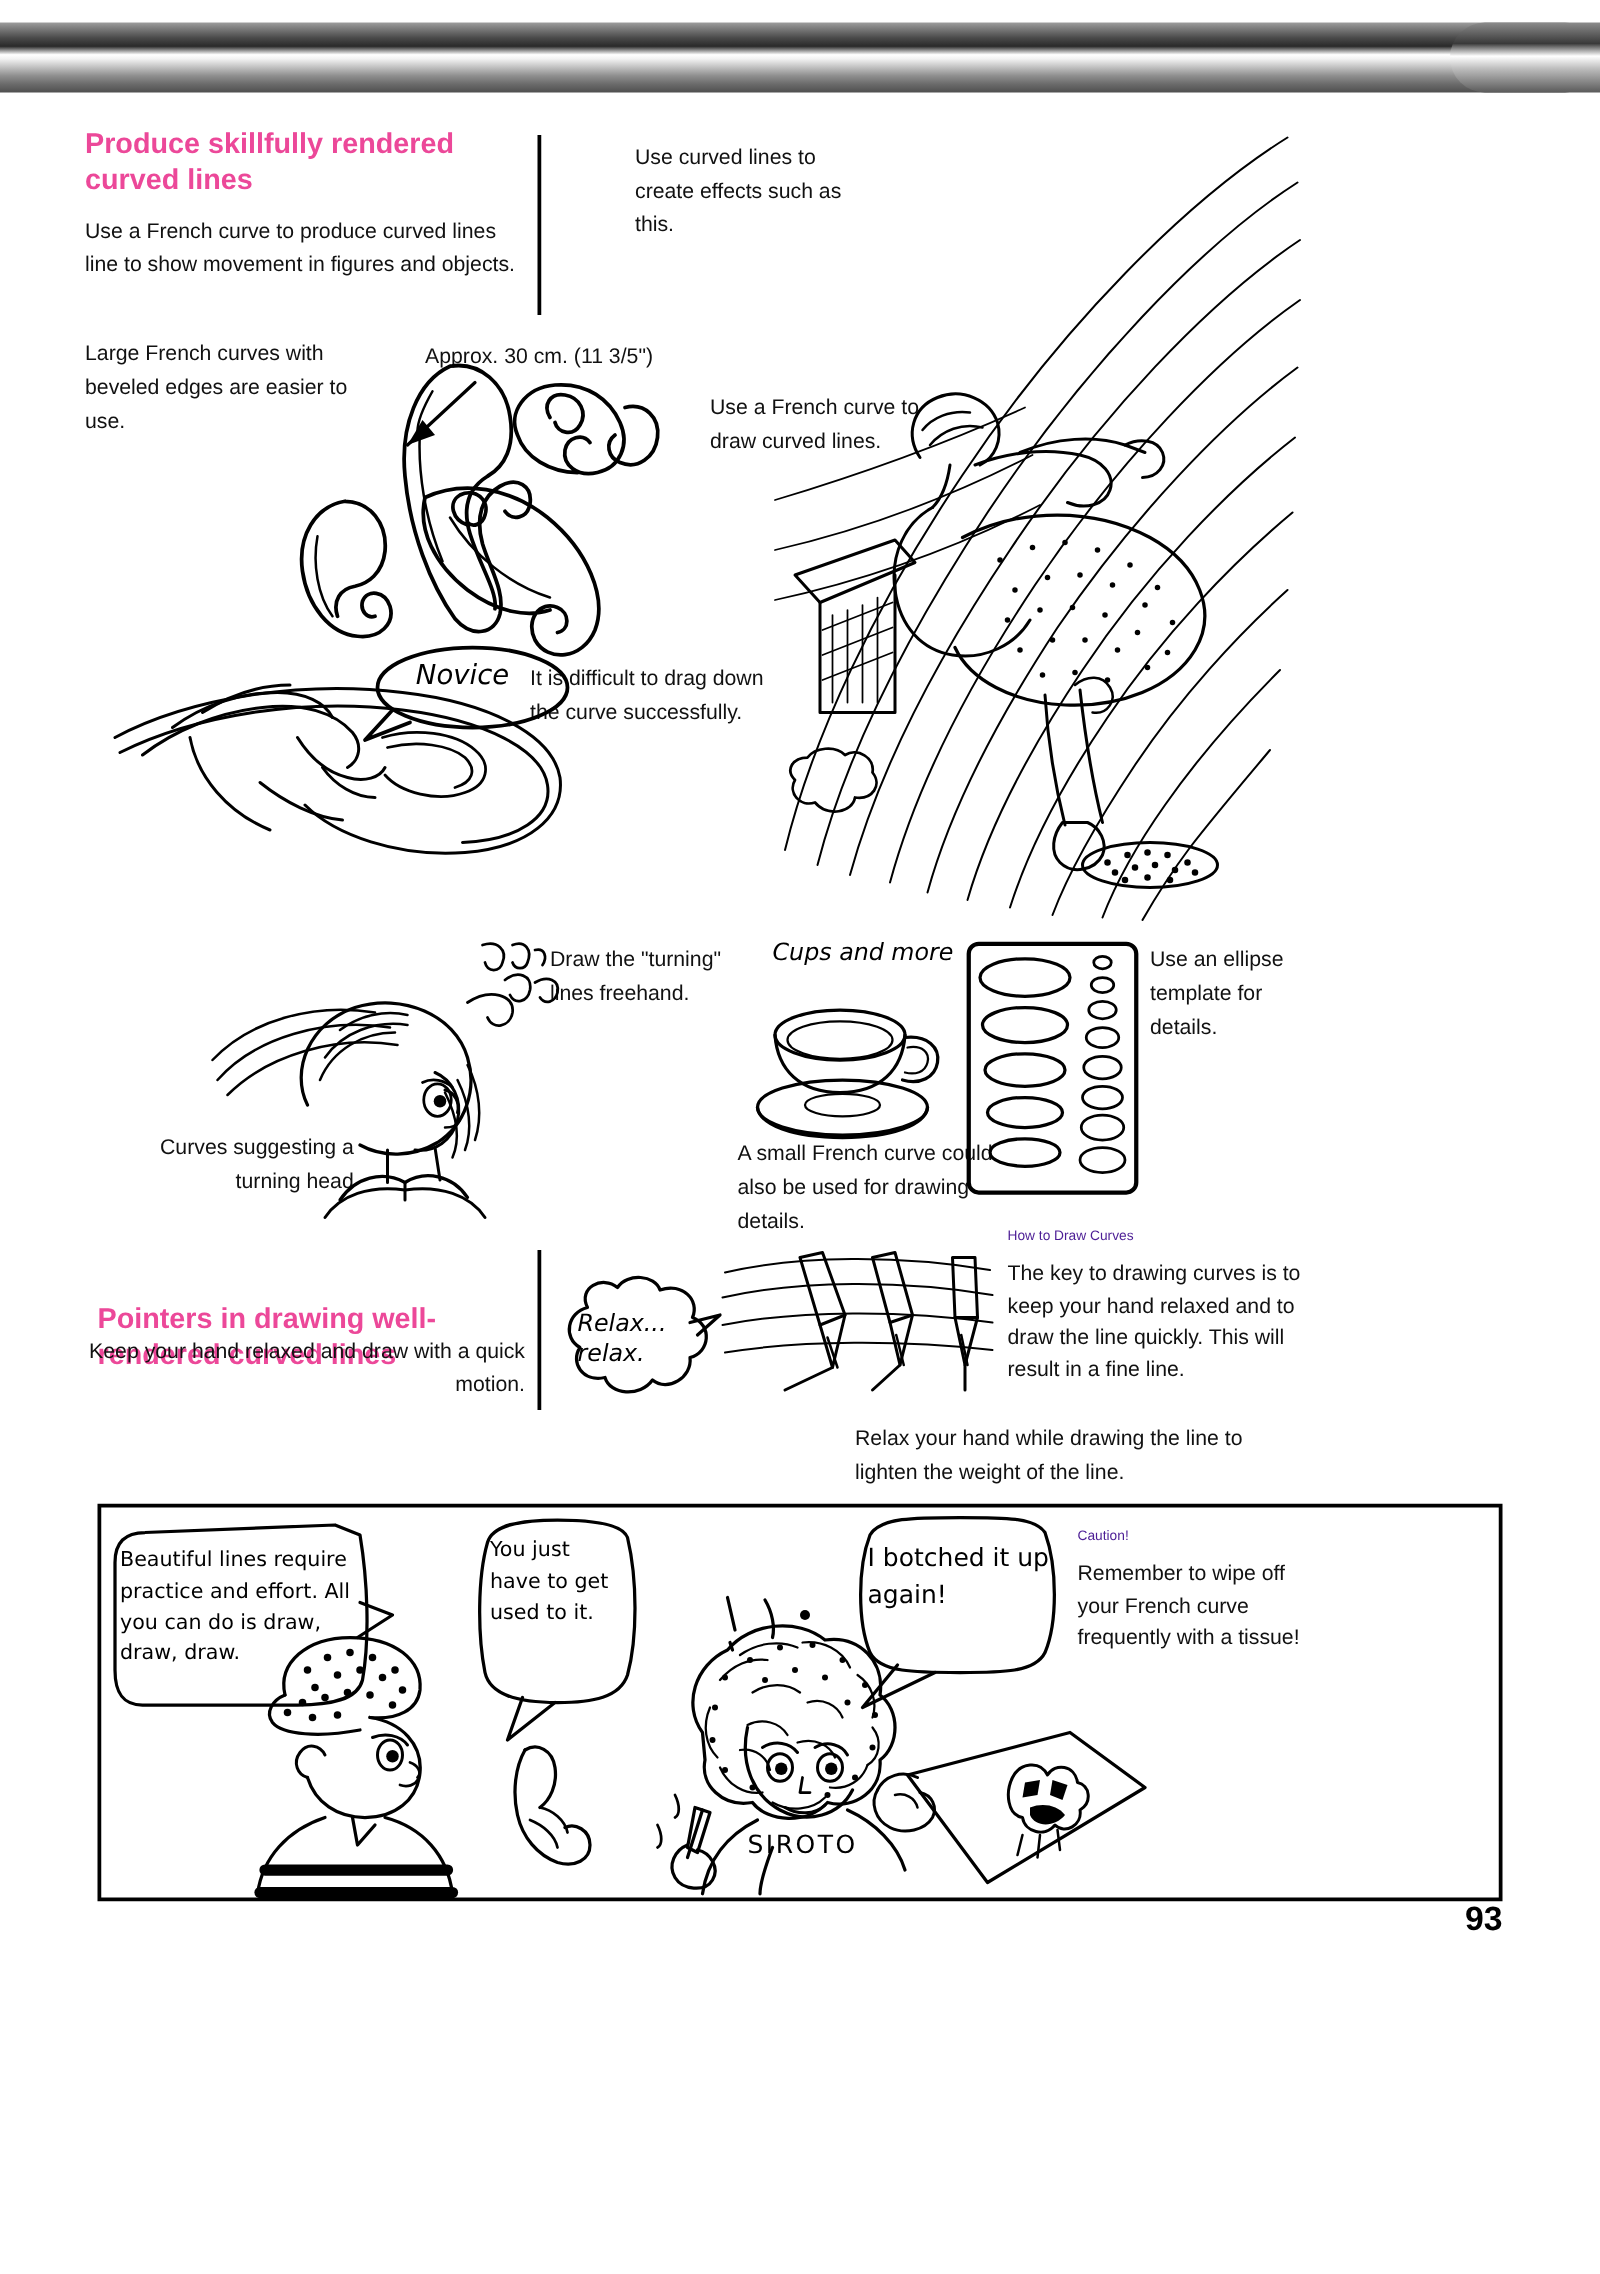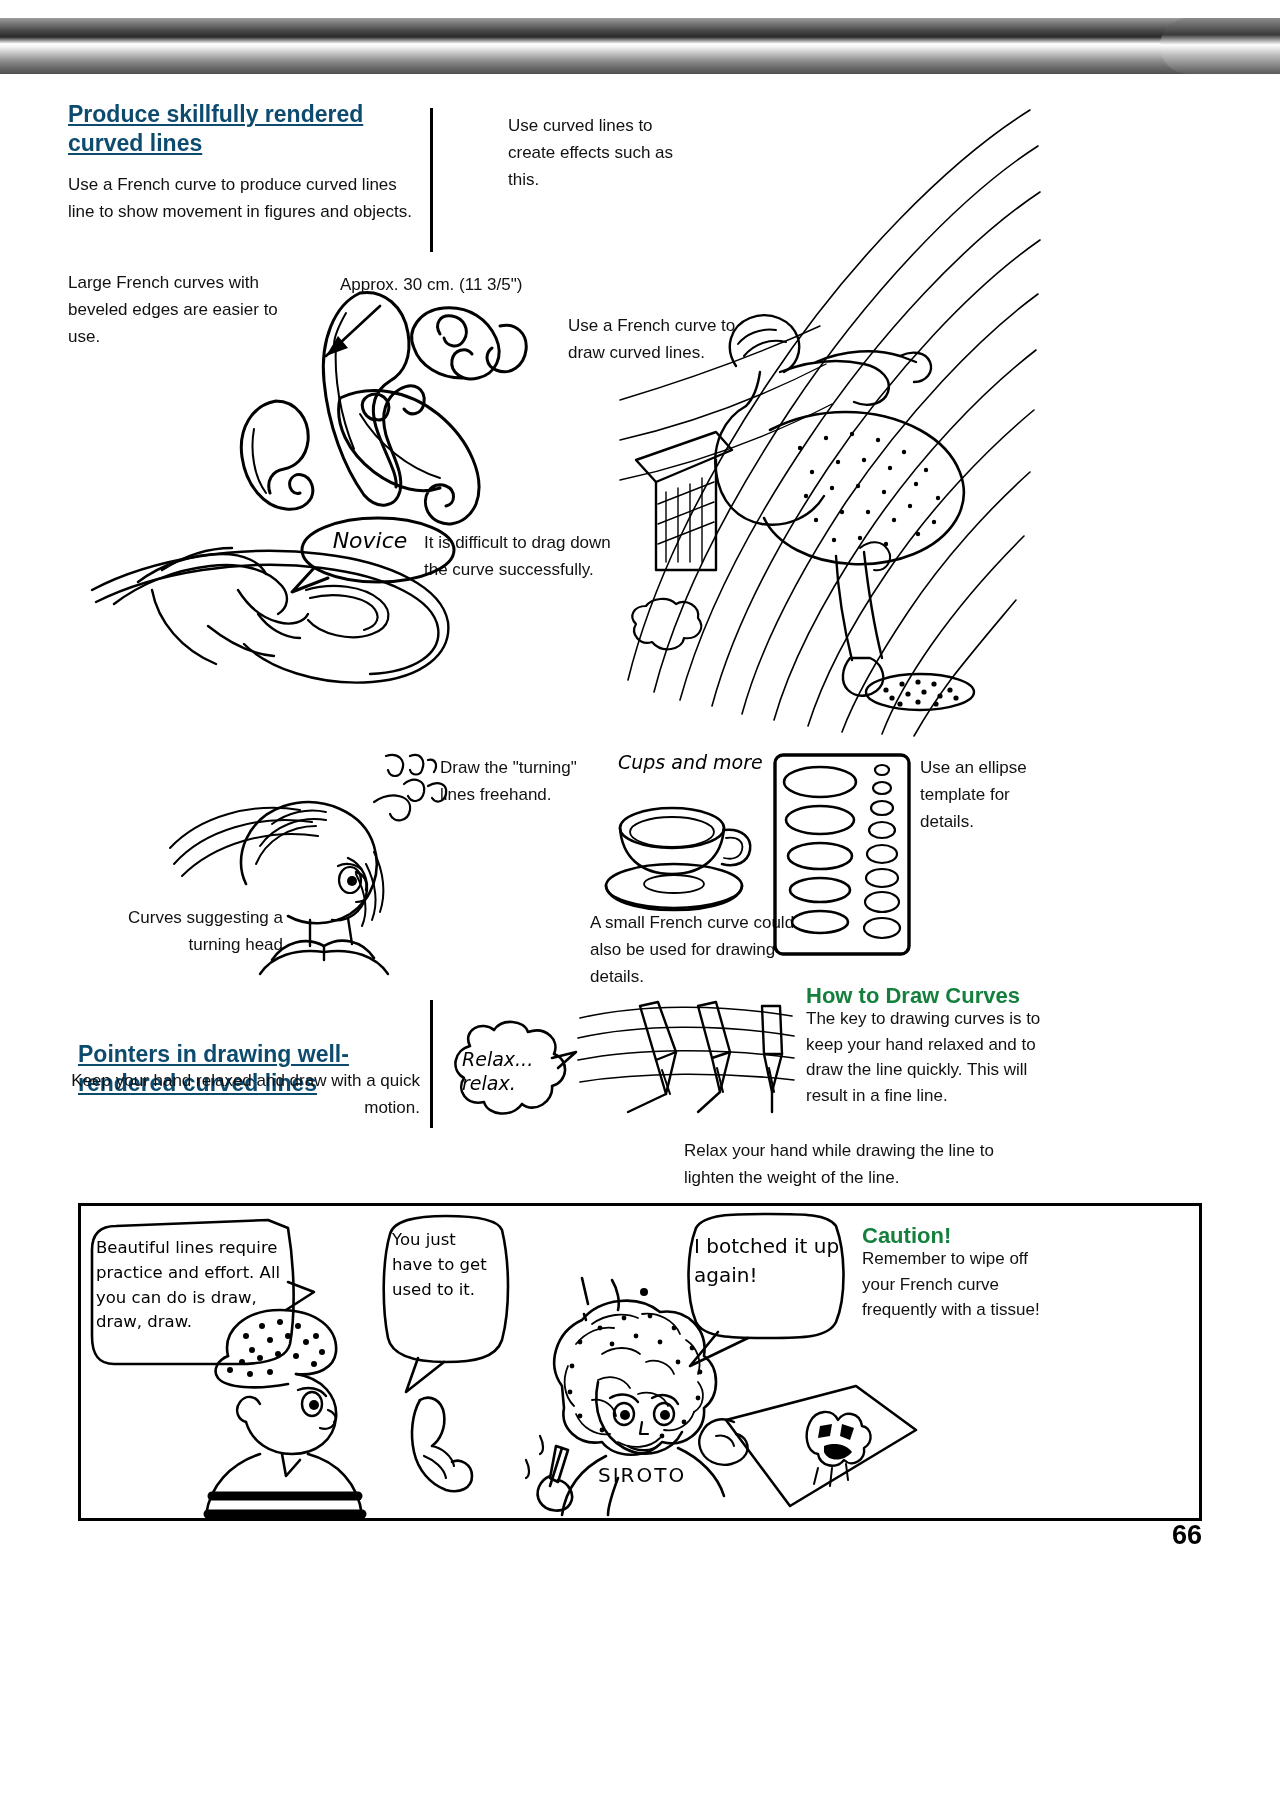--- a/index.html
+++ b/index.html
@@ -16,22 +16,22 @@
         #6b6b6b 88%, #4f4f4f 100%);
   }
   #top-bar .bar-tip{position:absolute;right:0;top:18px;width:120px;height:56px;
       border-radius:28px 0 0 28px;
       background:linear-gradient(to bottom,#8c8c8c 0%,#3a3a3a 30%,#ffffff 48%,
                                  #bdbdbd 66%,#5a5a5a 100%);
   }
 
   
   .txt{position:absolute;font-size:17px;line-height:1.58;color:#111;}
-  .hd{position:absolute;font-size:23px;font-weight:bold;line-height:1.25;color:#0c4a6e;text-decoration:underline;}
-  .hdsm{position:absolute;font-size:22px;font-weight:bold;line-height:1.3;color:#15803d;}
+  .hd{position:absolute;font-size:23px;font-weight:bold;line-height:1.25;color:#ec4899;}
+  .hdsm{position:absolute;font-size:11px;font-weight:normal;line-height:1.3;color:#4c1d95;}
   .vrule{position:absolute;width:3px;background:#000;}
   .hand{position:absolute;font-family:"DejaVu Sans",sans-serif;
         font-style:italic;font-size:19px;line-height:1.3;}
   .comic{position:absolute;font-family:"DejaVu Sans",sans-serif;
         font-size:17px;line-height:1.5;}
 
   
   #comic-panel{position:absolute;left:78px;top:1203px;width:1118px;height:312px;
       border:3px solid #000;background:#fff;}
 
@@ -510,13 +510,13 @@
 </svg>
 
 <div class="hand" style="left:570px;top:1462px;width:180px;font-size:20px;letter-spacing:2px;font-style:normal;margin-left:28px;">SIROTO</div>
 
 <svg style="left:692px;top:1404px;" width="70" height="70" viewBox="0 0 70 70">
   <path class="ink" stroke-width="2.4" d="M10 28 C4 38 8 52 20 58 C32 64 48 60 54 50 C58 42 54 32 44 30"></path>
   <path class="ink" stroke-width="2.4" d="M10 28 C16 16 30 12 42 18"></path>
   <path class="ink" stroke-width="2" d="M24 32 C32 30 40 34 42 42"></path>
 </svg>
 
-<div id="page-number">66</div>
+<div id="page-number">93</div>
 
 </body></html>

